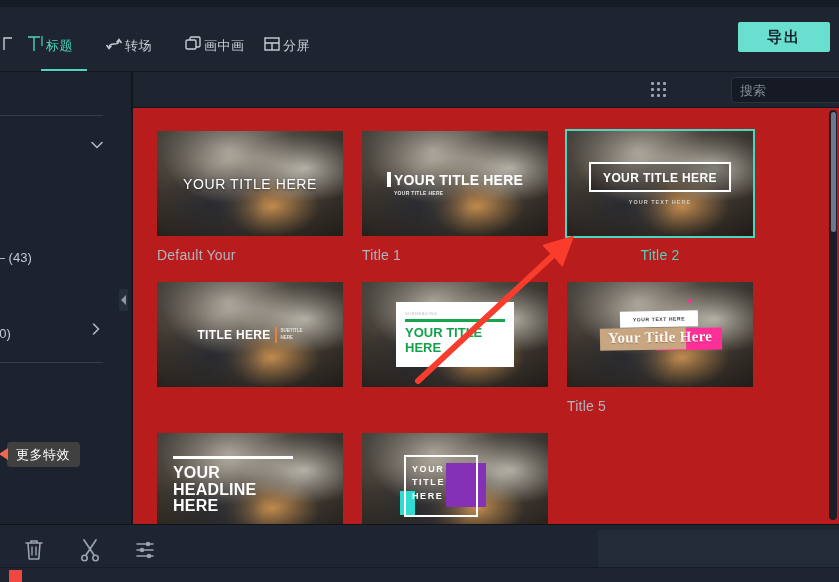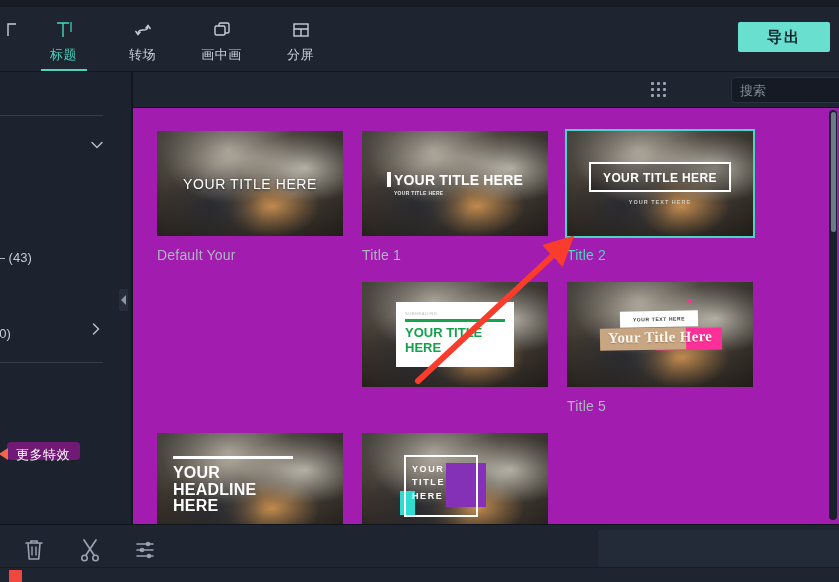--- a/index.html
+++ b/index.html
@@ -20,21 +20,21 @@
   .topbar-strip {
     position: absolute; left: 0; top: 0; width: 839px; height: 7px;
     background: #161b25;
   }
   .tabs {
     position: absolute; left: 0; top: 7px; height: 65px;
     display: flex; align-items: flex-start;
   }
   .tab {
     width: 79px; height: 64px;
-    display: flex; flex-direction: column; align-items: center; justify-content: flex-start;
+    display: flex; flex-direction: row; align-items: center; justify-content: flex-start;
     padding-top: 10px;
     cursor: pointer; position: relative;
     color: #c9ced8;
   }
   .tab.partial { width: 24px; overflow: hidden; }
   .tab .ticon { height: 26px; display: flex; align-items: center; justify-content: center; }
   .tab .tlabel { font-size: 13px; margin-top: 3px; letter-spacing: .5px; }
   .tab.active { color: #4ad6c0; }
   .tab.active .underline {
     position: absolute; bottom: 0; left: 17px; width: 46px; height: 2px; background: #4ad6c0;
@@ -90,22 +90,22 @@
     position: absolute; left: -16px; width: 128px; height: 30px;
     display: flex; align-items: center; color: #c5cbd6; font-size: 13px;
     padding-left: 8px; cursor: pointer;
   }
   .sb-row .sb-text { white-space: nowrap; overflow: hidden; }
   .chev {
     position: absolute; color: #b7bec9; font-size: 13px; cursor: pointer;
   }
   .more-badge {
     position: absolute; left: 7px; top: 370px;
-    height: 18px; padding: 0 10px 0 9px;
-    background: #701a75; color: #fff;
+    height: 25px; padding: 0 10px 0 9px;
+    background: #404040; color: #fff;
     font-size: 13px; line-height: 25px; border-radius: 4px;
     white-space: nowrap; cursor: pointer; letter-spacing: .5px;
   }
   .more-badge::before {
     content: ""; position: absolute; left: -8px; top: 6px;
     border-top: 6px solid transparent; border-bottom: 6px solid transparent;
     border-right: 9px solid #f4654e;
   }
   .panel-split {
     position: absolute; left: 131px; top: 72px; width: 2px; height: 452px; background: #12161f;
@@ -116,21 +116,21 @@
     display: flex; align-items: center; justify-content: center;
   }
   .collapse-handle::after {
     content: ""; border-top: 5px solid transparent; border-bottom: 5px solid transparent;
     border-right: 5px solid #8f97a5;
   }
 
   
   .content {
     position: absolute; left: 133px; top: 108px; width: 706px; height: 416px;
-    background: #a21caf; overflow: hidden;
+    background: #b91c1c; overflow: hidden;
   }
   .grid {
     position: absolute; left: 24px; top: 23px;
     display: flex; flex-wrap: wrap; gap: 19px 19px;
   }
   .card { width: 186px; cursor: pointer; }
   .thumb {
     width: 186px; height: 105px; position: relative; overflow: hidden;
     background: linear-gradient(100deg,#2e2a27 0%,#6d6054 28%,#8e8d86 52%,#b3ada0 72%,#5a4c40 100%);
   }
@@ -142,21 +142,21 @@
       radial-gradient(ellipse 55% 50% at 80% 35%, #c3bfb4 0%, rgba(195,191,180,0) 65%),
       radial-gradient(ellipse 40% 45% at 62% 72%, #c08a4e 0%, rgba(192,138,78,0) 64%),
       linear-gradient(170deg,#7b766c 0%,#4c443b 45%,#3a332c 100%);
   }
   .thumb .vig { position: absolute; inset: 0; background: radial-gradient(ellipse at 50% 50%, rgba(0,0,0,0) 35%, rgba(0,0,0,.45) 100%); }
   .card.selected .thumb { box-shadow: 0 0 0 2px #4ad6c0; }
   .card-label {
     margin-top: 11px; font-size: 14px; color: #aeb5c0;
     letter-spacing: .2px;
   }
-  .card.selected .card-label { color: #4ad6c0; }
+  .card.selected .card-label { color: #4ad6c0; text-align: center; }
 
   
   .ov { position: absolute; inset: 0; }
   .t-default { display: flex; align-items: center; justify-content: center; }
   .t-default span { color: #fff; font-size: 14px; letter-spacing: .6px; text-shadow: 0 1px 3px rgba(0,0,0,.6); }
 
   .t1 { display: flex; align-items: center; justify-content: center; }
   .t1 .wrap { display: flex; flex-direction: column; }
   .t1 .big { display: flex; align-items: center; }
   .t1 .bar { width: 4px; height: 15px; background: #fff; margin-right: 3px; }
@@ -395,20 +395,32 @@
             <div class="box">
               <b>YOUR TITLE HERE</b>
             </div>
             <div class="sub">YOUR TEXT HERE</div>
           </div>
         </div>
         <div class="card-label">Title 2</div>
       </div>
 
       <div class="card">
+        <div class="thumb">
+          <div class="photo"></div>
+          <div class="vig"></div>
+          <div class="ov t3">
+            <b>TITLE HERE</b>
+            <div class="sep"></div>
+            <div class="rt">
+              <span>SUBTITLE</span>
+              <span>HERE</span>
+            </div>
+          </div>
+        </div>
       </div>
 
       <div class="card">
         <div class="thumb">
           <div class="photo"></div>
           <div class="vig"></div>
           <div class="ov t4">
             <div class="card4">
               <div class="tiny">SUBHEADING</div>
               <div class="rule"></div>

